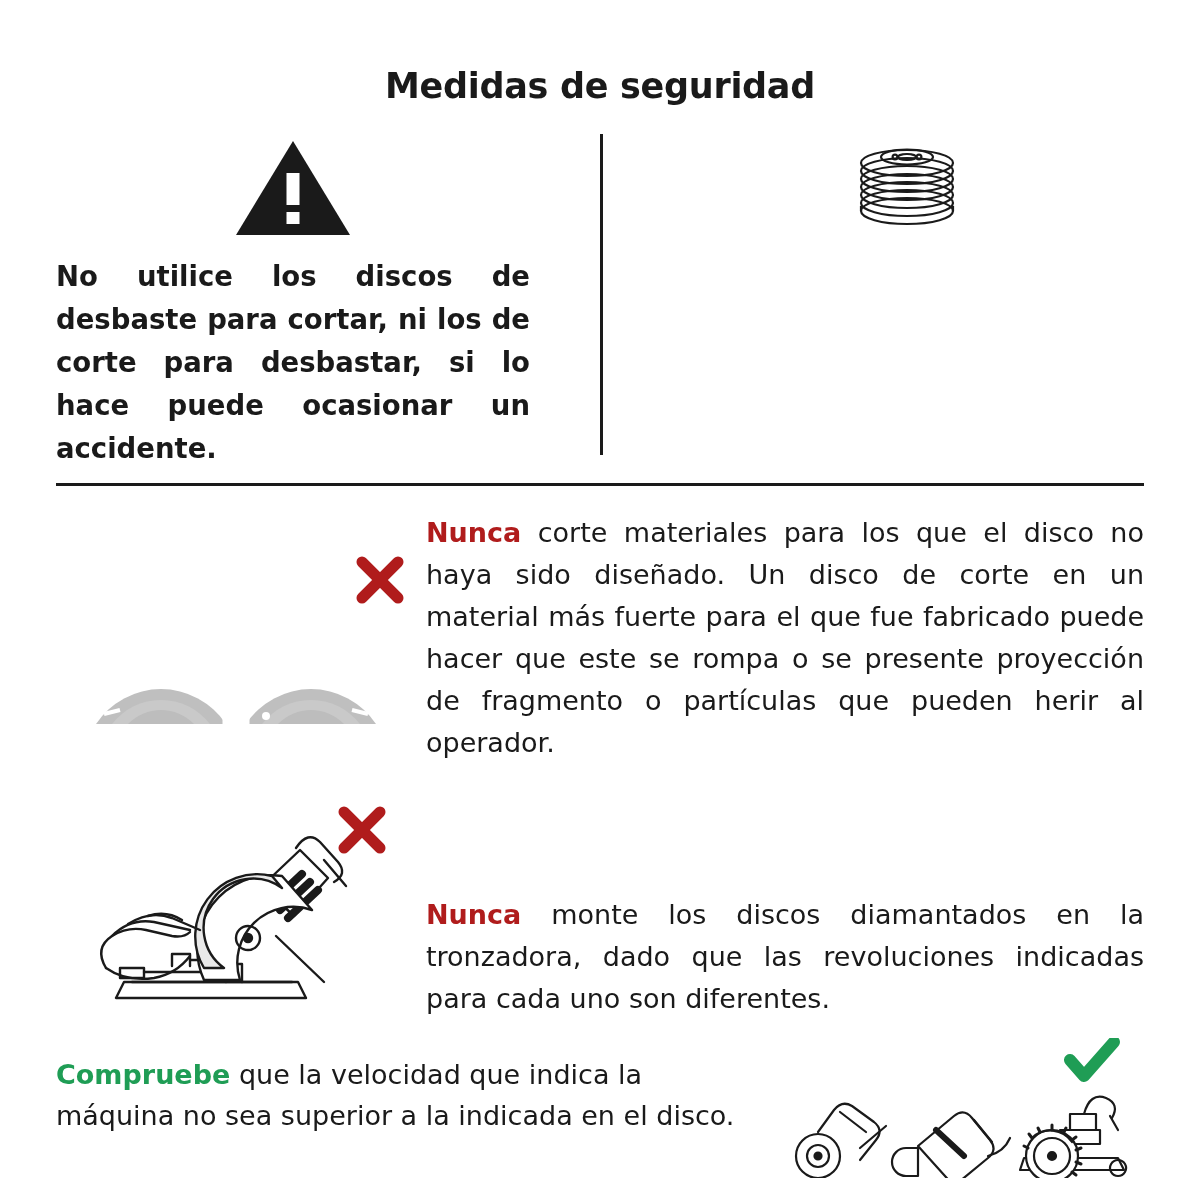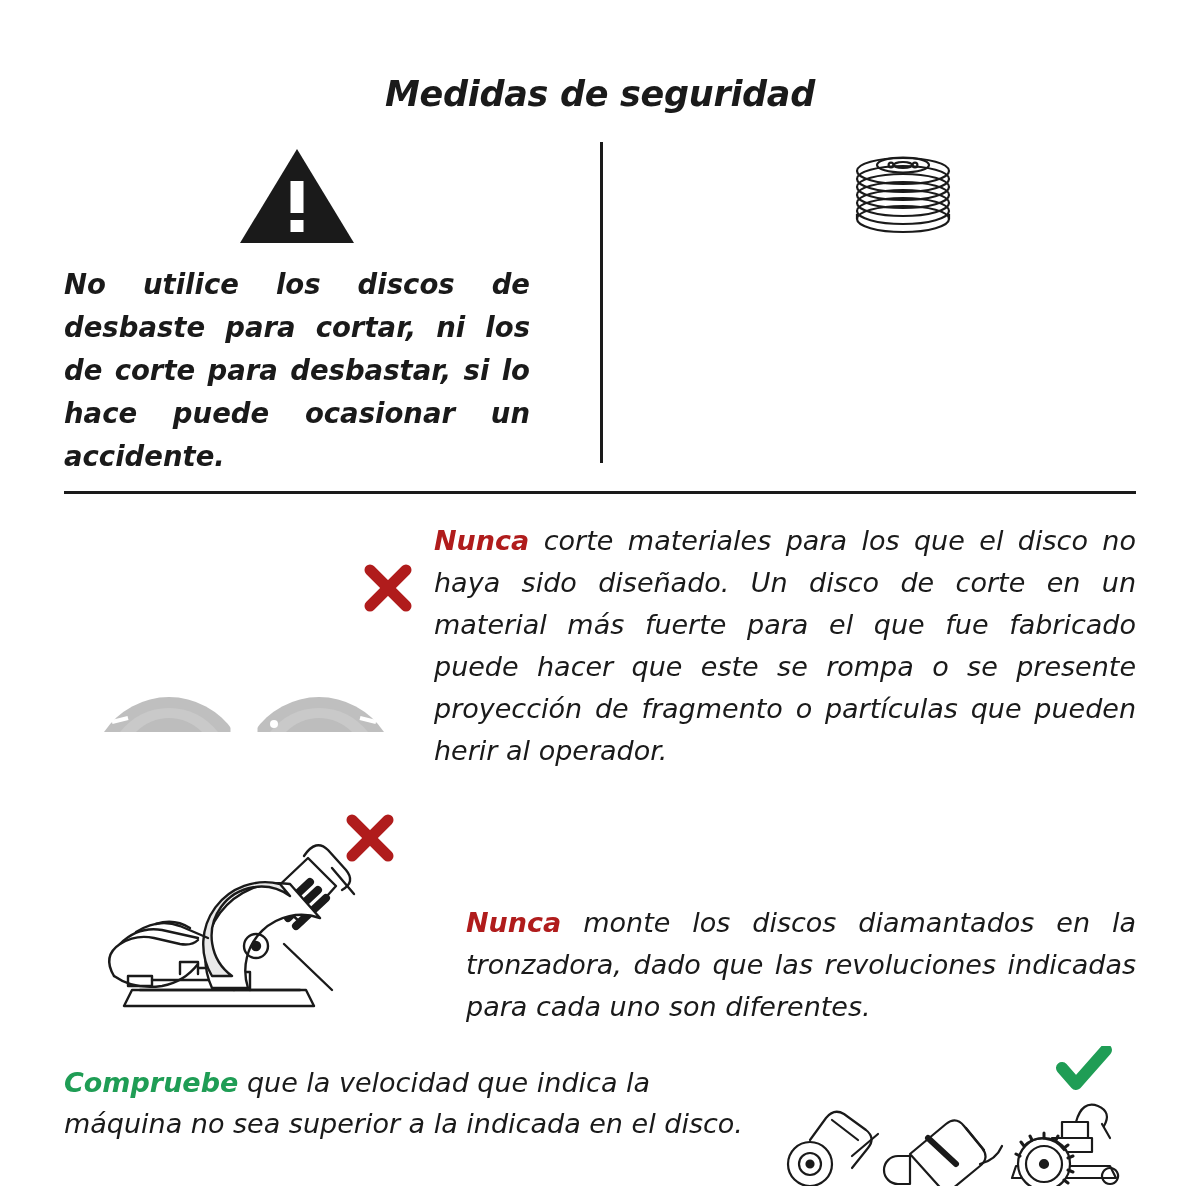--- a/index.html
+++ b/index.html
@@ -14,22 +14,21 @@
     color: #1a1a1a;
     overflow: hidden;
     position: relative;
   }
 
   .page {
     position: relative;
     width: 1200px;
     height: 1200px;
     box-sizing: border-box;
-    padding: 16px;
-    font-style: italic;
+    padding: 8px;
   }
 
   
   .title {
     text-align: center;
     font-size: 35px;
     font-weight: bold;
     letter-spacing: -0.3px;
     padding-top: 58px;
     color: #1a1a1a;
@@ -111,21 +110,21 @@
     font-weight: bold;
   }
   .kw-check {
     color: #1f9d55;
     font-weight: bold;
   }
 
   .row1 { margin-top: 18px; }
   .row1 .row-text { padding-top: 8px; }
   .row2 { margin-top: 26px; }
-  .row2 .row-text { padding-top: 38px; margin-left: 32px; }
+  .row2 .row-text { padding-top: 38px; }
 
   
   .bottom-row {
     display: flex;
     margin: 18px 48px 0 48px;
     align-items: flex-start;
     gap: 24px;
   }
   .bottom-text {
     flex: 1;

